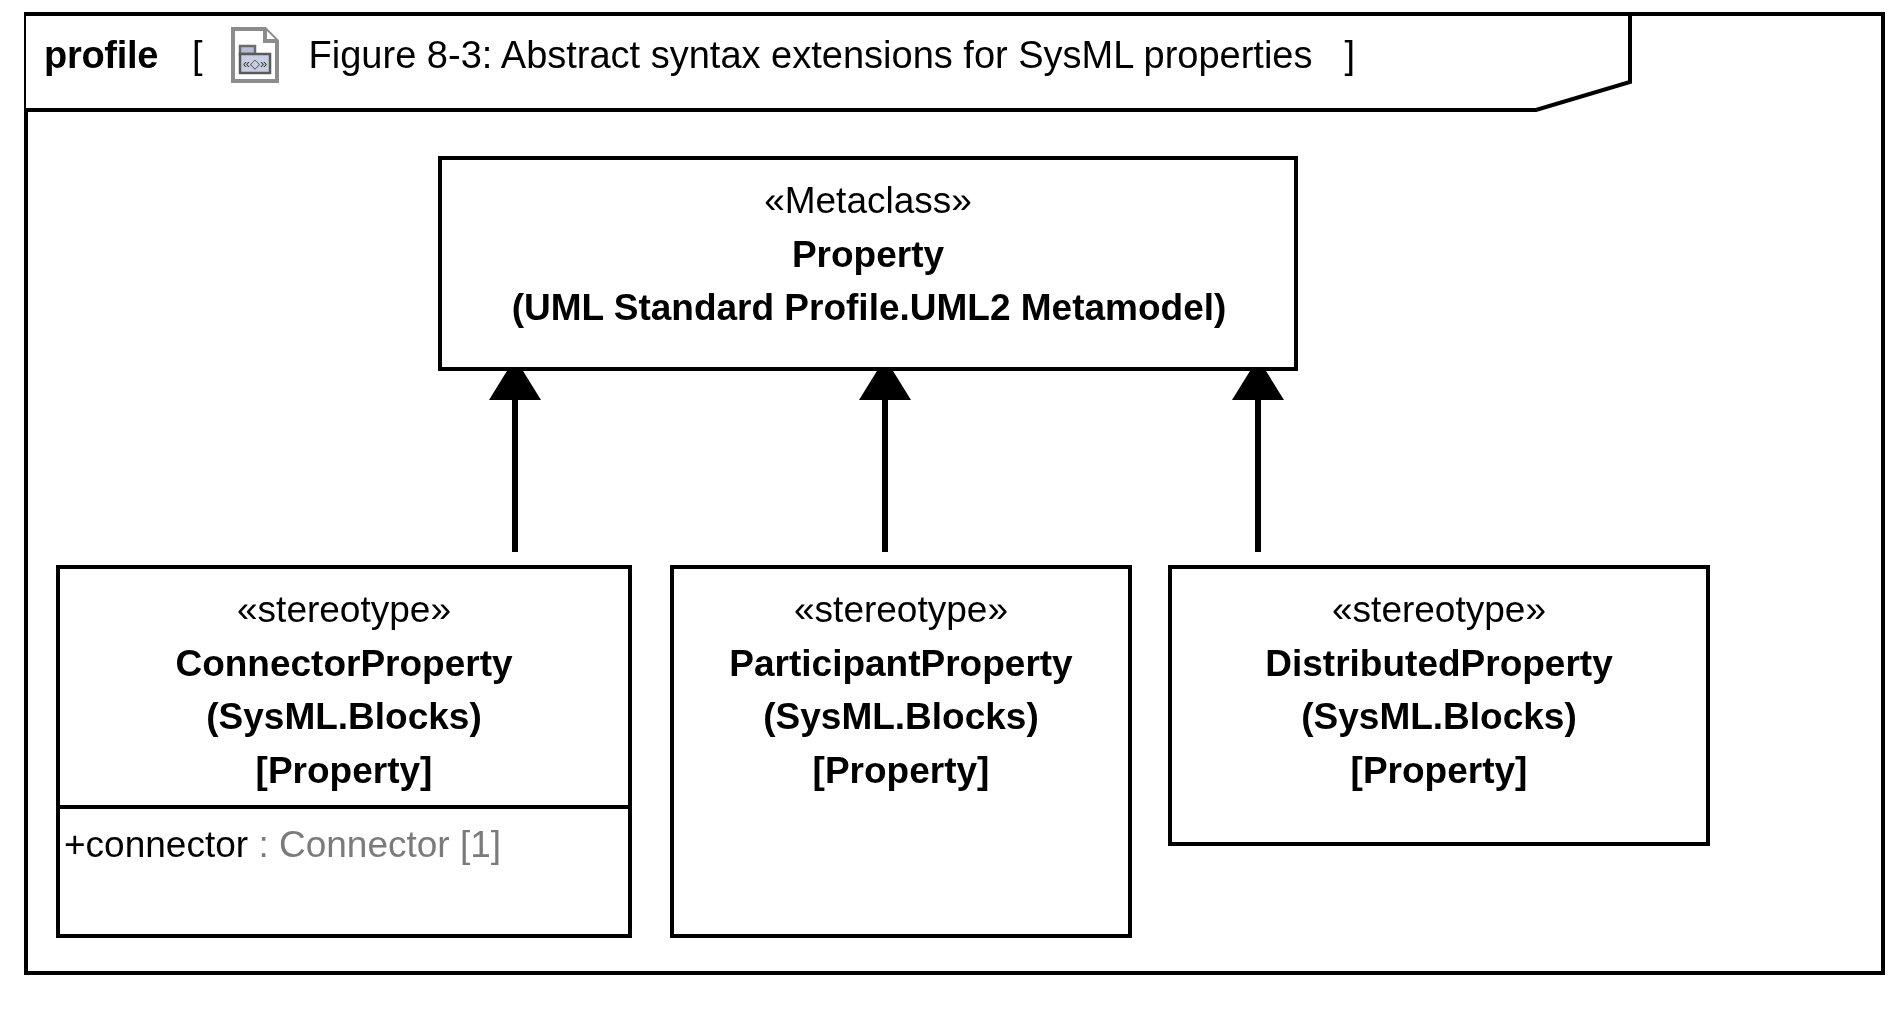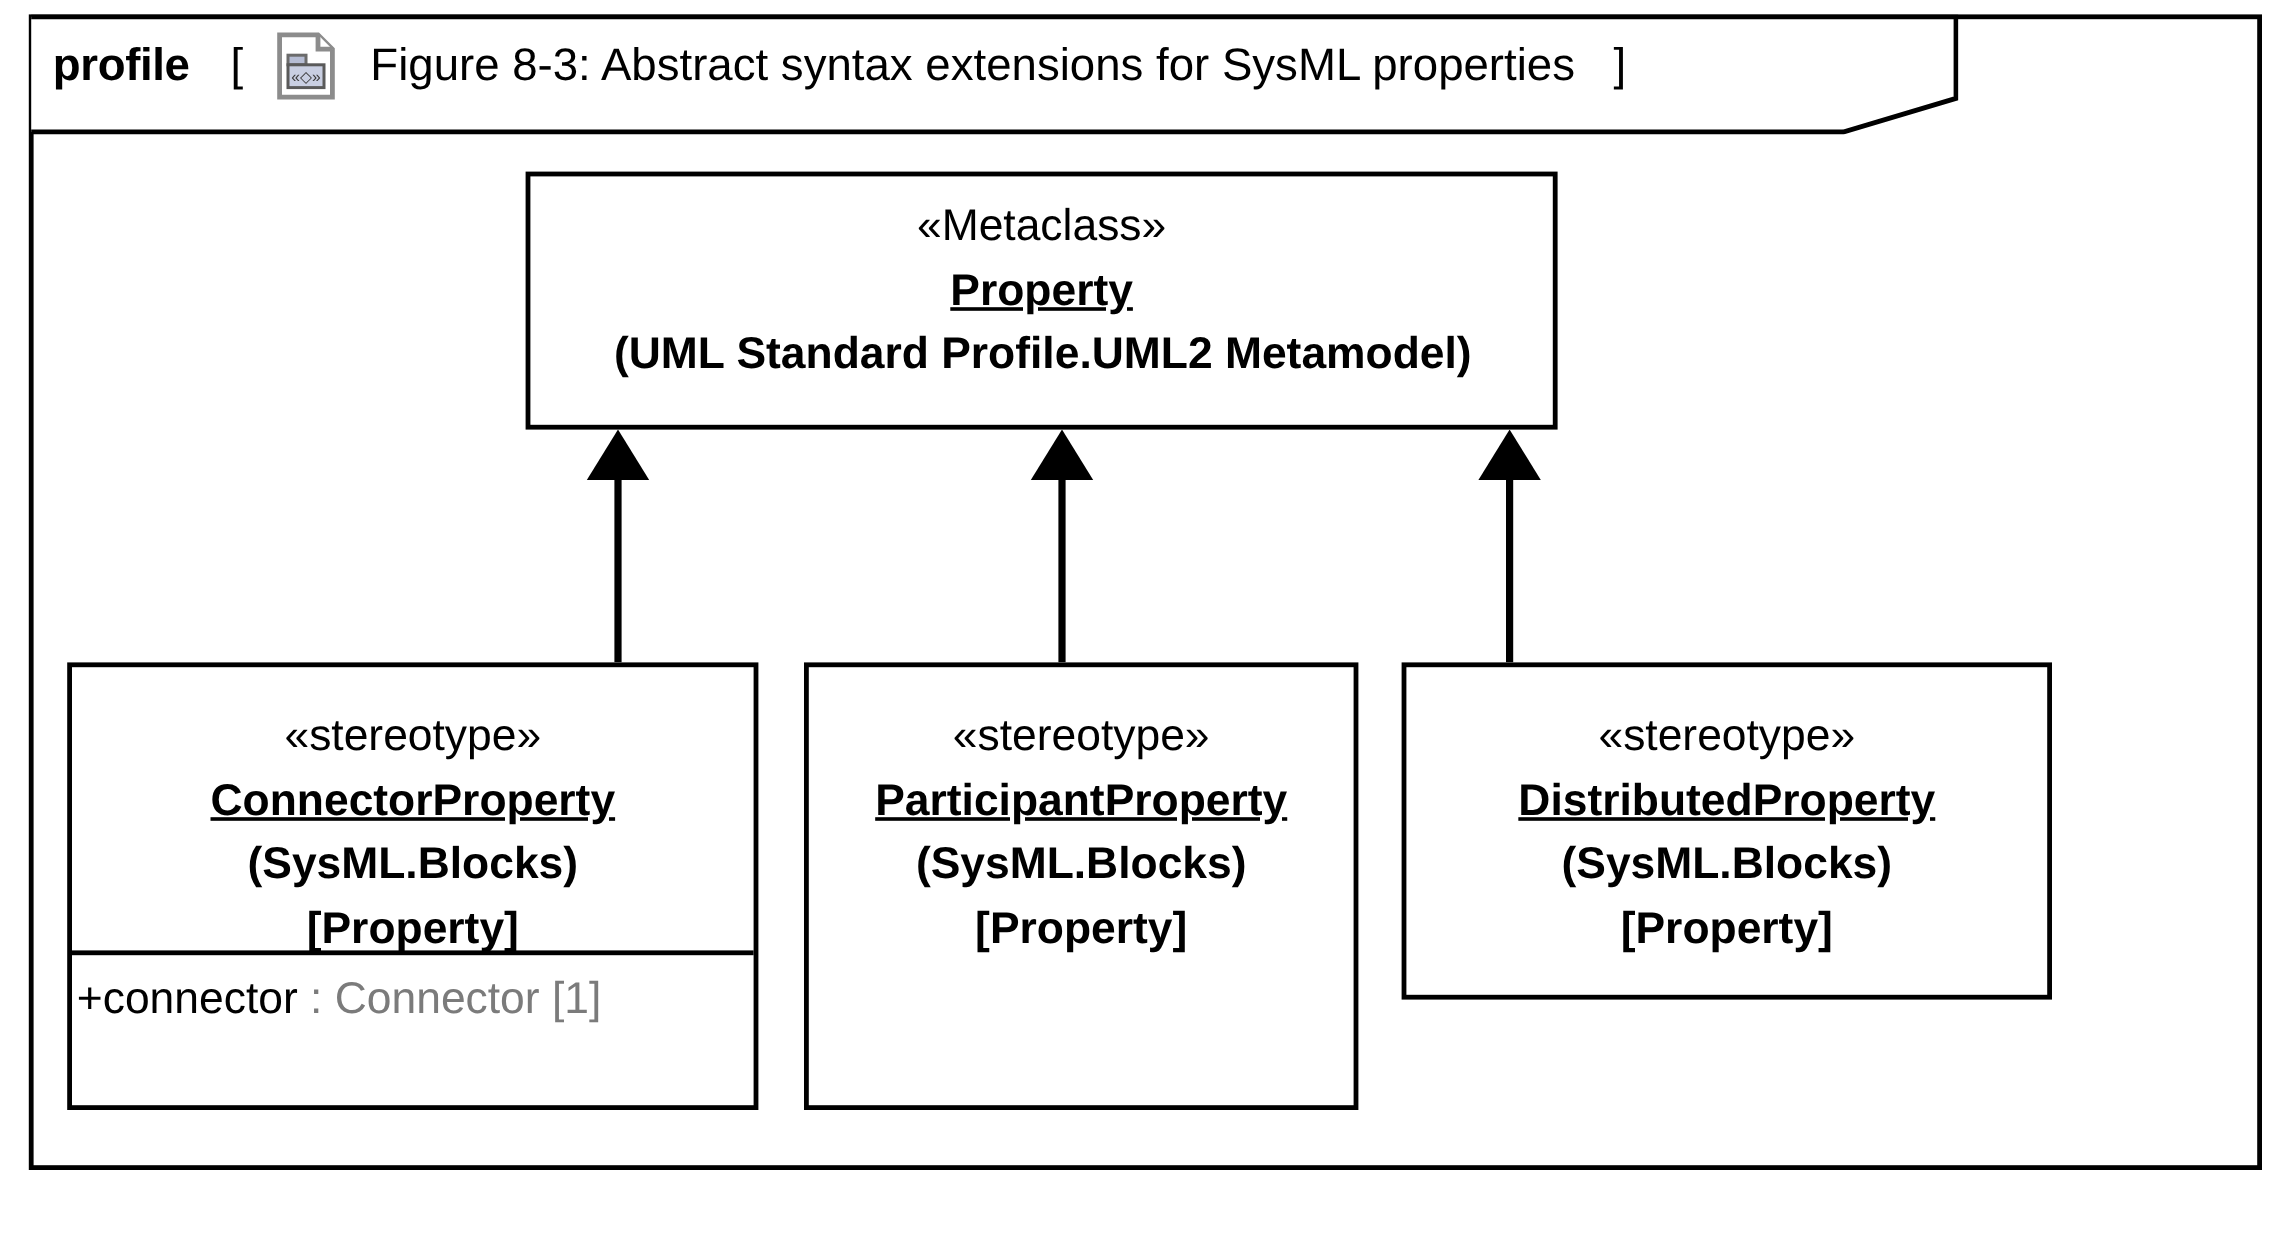--- a/index.html
+++ b/index.html
@@ -75,38 +75,39 @@
 
   
   .uml-box {
     position: absolute;
     background: #ffffff;
     border: 3px solid #000000;
     box-sizing: border-box;
   }
   .uml-box.thick {
     border-width: 4px;
+    margin-top: 13px;
   }
   .compartment {
     box-sizing: border-box;
     text-align: center;
     overflow: visible;
   }
   .compartment.attrs {
     border-top: 4px solid #000000;
     text-align: left;
   }
   .line {
     font-size: 37px;
     line-height: 1.45;
     color: #000000;
     white-space: nowrap;
   }
   .line.guillemet { font-weight: normal; }
-  .line.name { font-weight: bold; text-decoration: underline; }
+  .line.name { font-weight: bold; }
   .line.pkg { font-weight: bold; }
   .line.base { font-weight: bold; }
   .attr-line {
     font-size: 37px;
     line-height: 1.2;
     white-space: nowrap;
     padding-left: 4px;
   }
   .attr-name { color: #000000; }
   .attr-type { color: #7b7b7b; }
@@ -133,21 +134,21 @@
     top: 552px;
     width: 462px;
     height: 373px;
   }
   #box-distributed {
     left: 1168px;
     top: 552px;
     width: 542px;
     height: 281px;
   }
-  .stereo-head { padding-top: 30px; height: 236px; }
+  .stereo-head { padding-top: 14px; height: 236px; }
   .attrs { padding-top: 14px; }
 
   
   #arrows { position: absolute; left: 0; top: 0; width: 1904px; height: 1029px; pointer-events: none; }
 </style>
 </head>
 <body>
 
 <div id="canvas">
 

